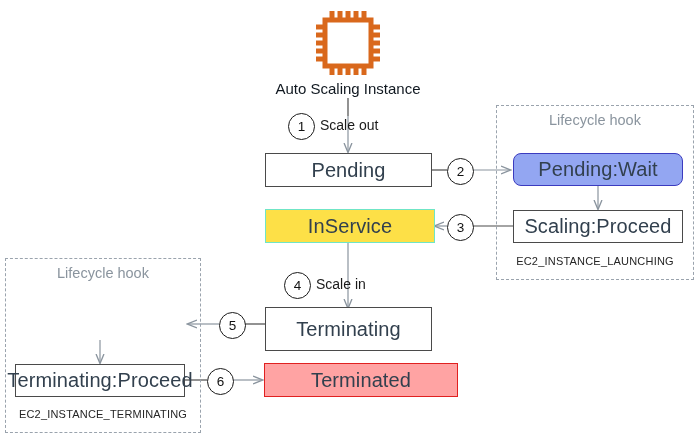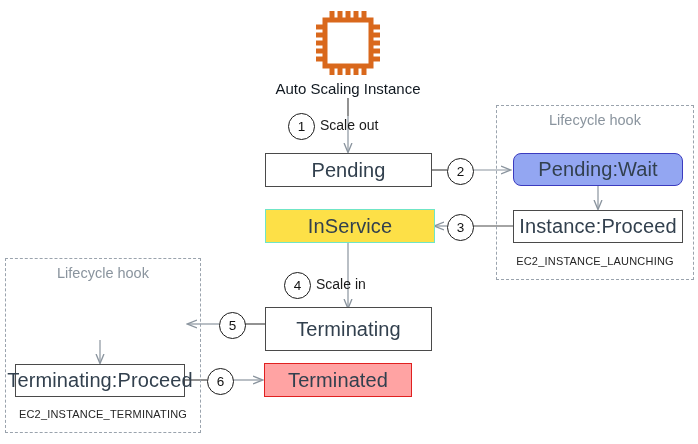--- a/index.html
+++ b/index.html
@@ -146,32 +146,32 @@
         <line x1="64" y1="53" x2="73" y2="53"></line>
       </g>
     </svg>
   </div>
 
   <div class="title-label" style="left:248px;top:80px;width:200px;">Auto Scaling Instance</div>
 
   <div class="hook-panel" style="left:496px;top:105px;width:198px;height:175px;"></div>
   <div class="hook-title" style="left:496px;top:112px;width:198px;">Lifecycle hook</div>
   <div class="node blue" style="left:513px;top:153px;width:170px;height:33px;border-radius:8px;">Pending:Wait</div>
-  <div class="node plain" style="left:513px;top:210px;width:170px;height:33px;">Instance:Proceed</div>
+  <div class="node plain" style="left:513px;top:210px;width:170px;height:33px;">Scaling:Proceed</div>
   <div class="hook-caption" style="left:496px;top:255px;width:198px;">EC2_INSTANCE_LAUNCHING</div>
 
   <div class="hook-panel" style="left:5px;top:258px;width:196px;height:175px;"></div>
   <div class="hook-title" style="left:5px;top:265px;width:196px;">Lifecycle hook</div>
   <div class="node plain" style="left:15px;top:364px;width:170px;height:33px;">Terminating:Proceed</div>
   <div class="hook-caption" style="left:5px;top:408px;width:196px;">EC2_INSTANCE_TERMINATING</div>
 
   <div class="node plain" style="left:265px;top:153px;width:167px;height:34px;">Pending</div>
   <div class="node teal" style="left:265px;top:209px;width:170px;height:34px;">InService</div>
   <div class="node plain" style="left:265px;top:307px;width:167px;height:44px;">Terminating</div>
-  <div class="node red" style="left:264px;top:363px;width:148px;height:34px;text-align:center;">Terminated</div>
+  <div class="node red" style="left:264px;top:363px;width:194px;height:34px;text-align:center;">Terminated</div>
 
   <div class="step" style="left:288px;top:113px;">1</div>
   <div class="edge-label" style="left:320px;top:117px;">Scale out</div>
 
   <div class="step" style="left:447px;top:158px;">2</div>
 
   <div class="step" style="left:447px;top:214px;">3</div>
 
   <div class="step" style="left:284px;top:272px;">4</div>
   <div class="edge-label" style="left:316px;top:276px;"></div>

